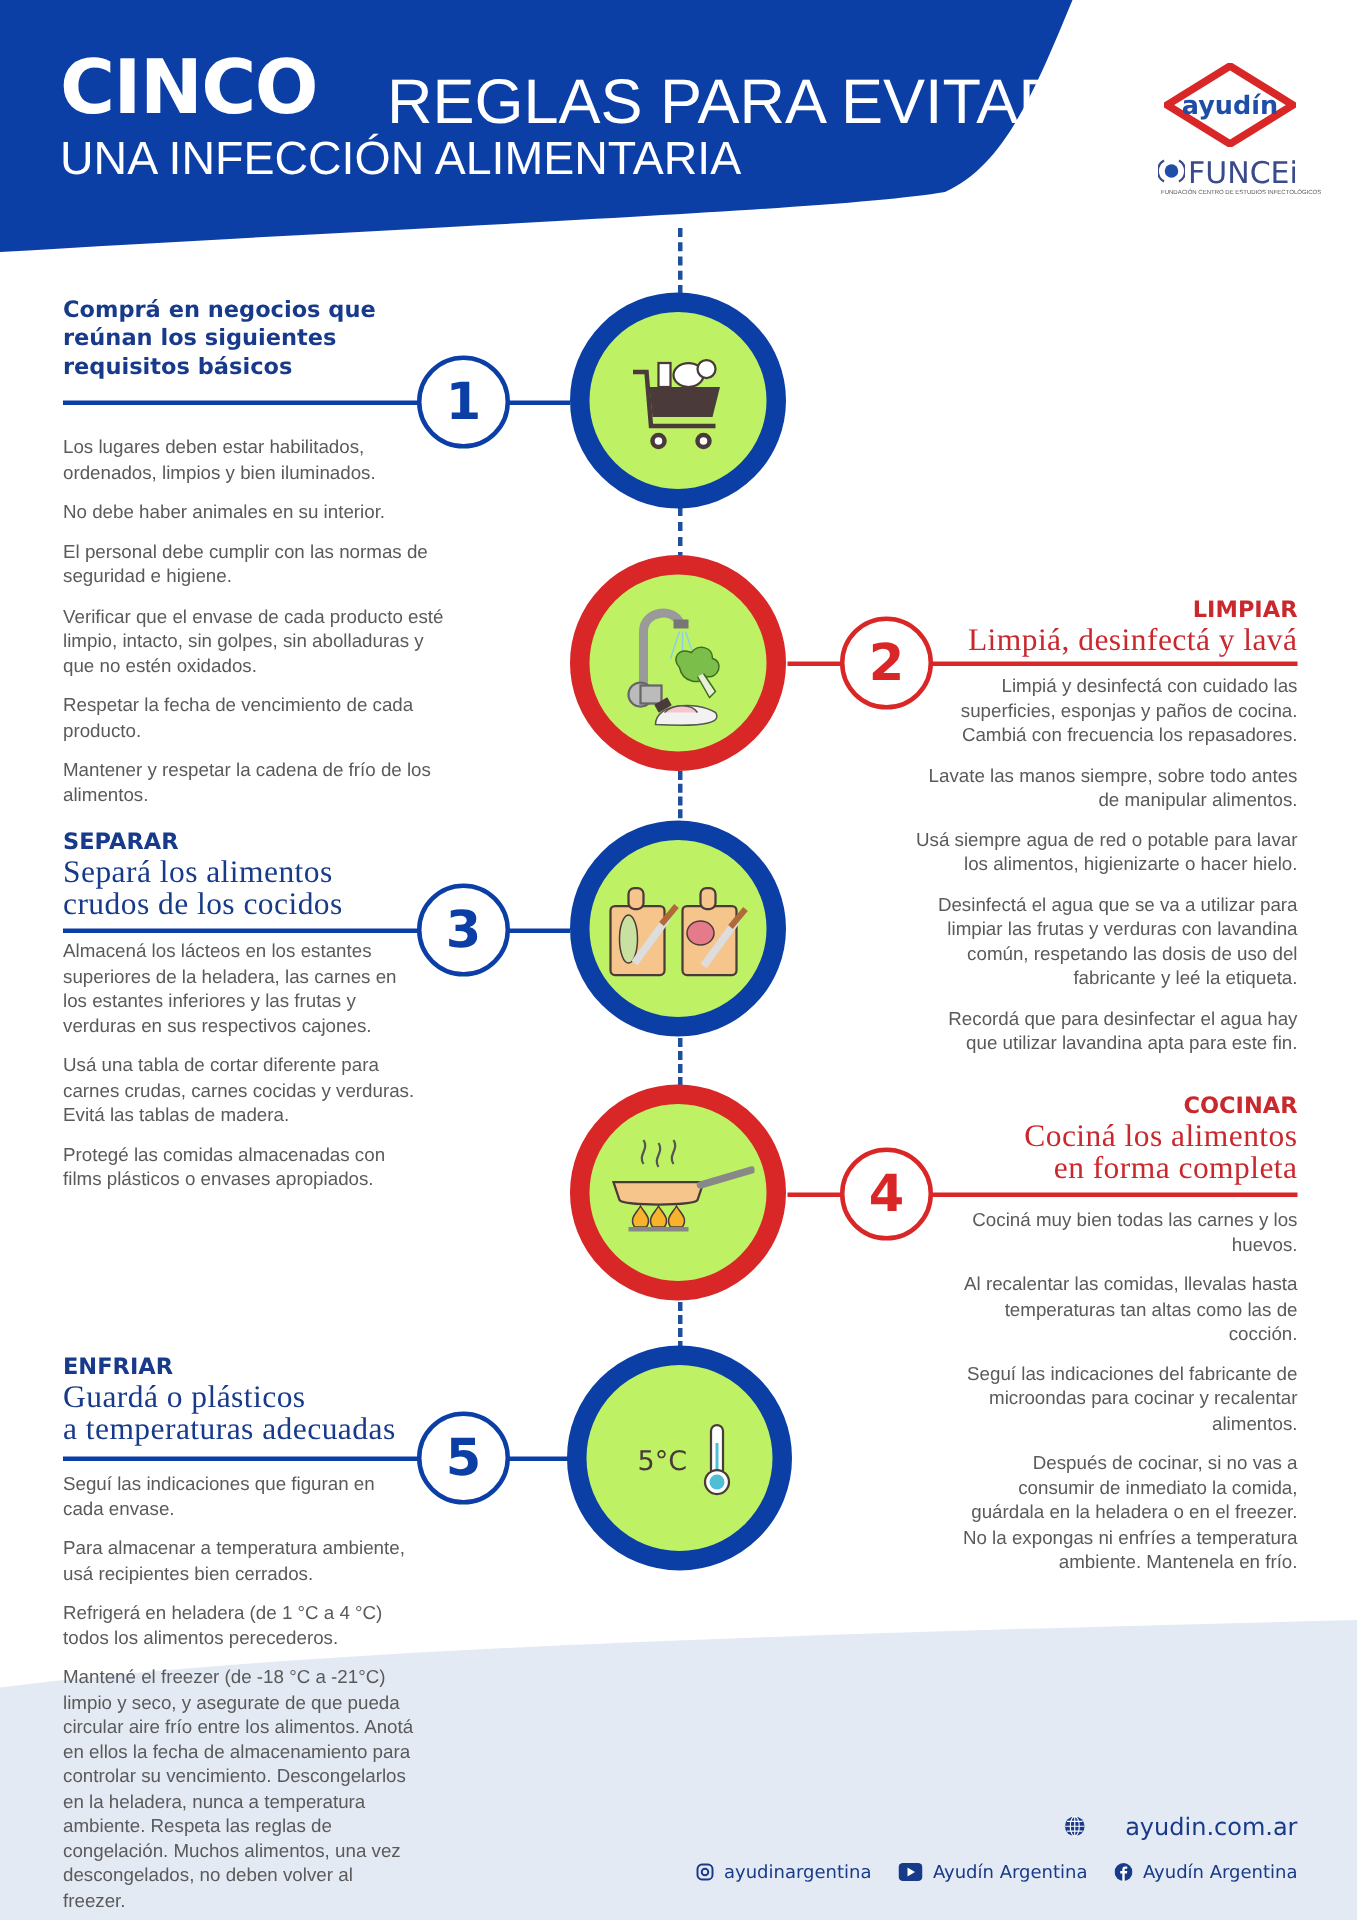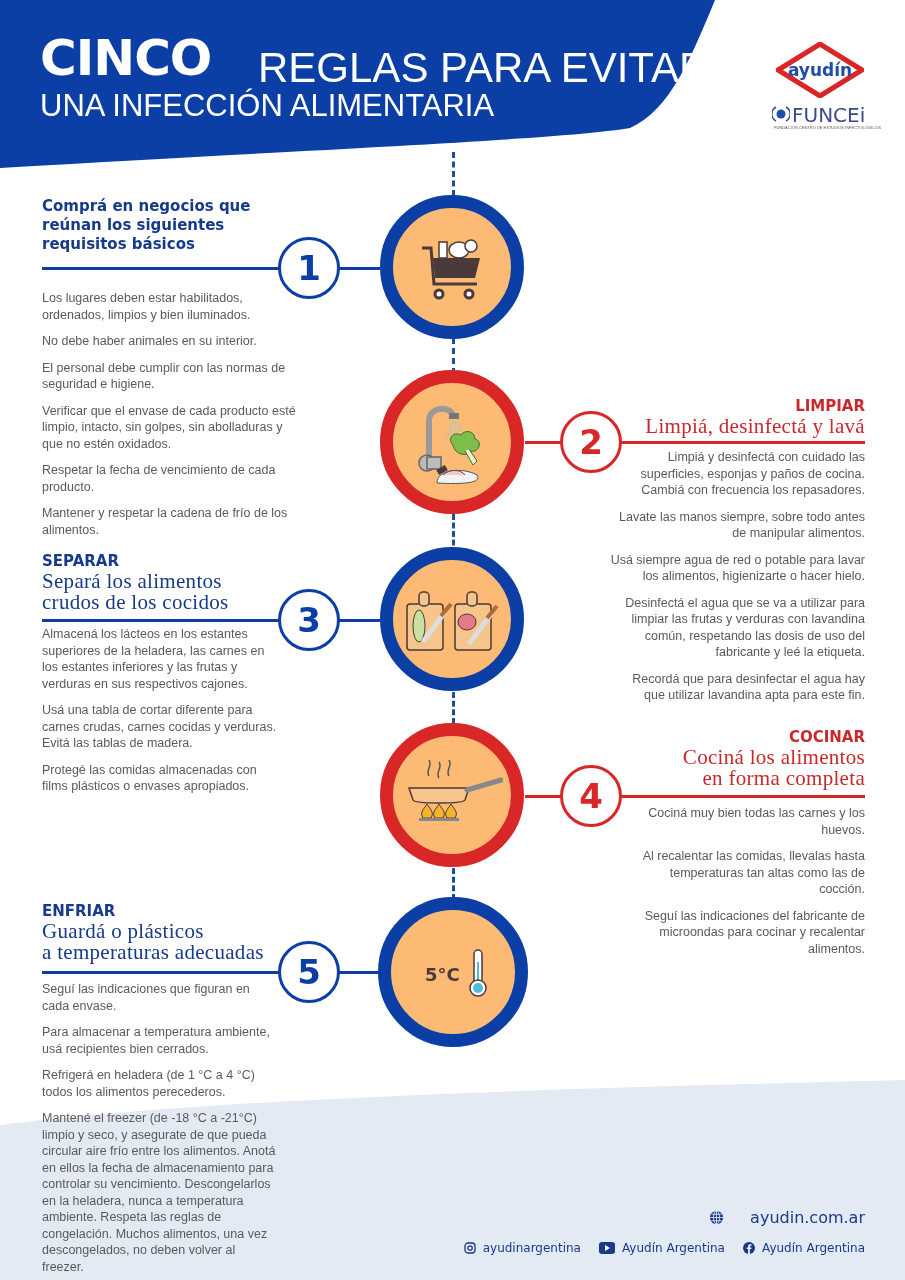--- a/index.html
+++ b/index.html
@@ -8,21 +8,21 @@
   .header-bg{position:absolute;left:0;top:0;width:905px;height:180px;}
   .title-big{position:absolute;left:40px;top:28px;color:#fff;font-family:"DejaVu Sans",sans-serif;font-weight:bold;font-size:50px;letter-spacing:-1px;line-height:60px;}
   .title-small1{position:absolute;left:258px;top:50px;color:#fff;font-family:"Liberation Sans",sans-serif;font-size:42px;line-height:36px;}
   .title-small2{position:absolute;left:40px;top:88px;color:#fff;font-family:"Liberation Sans",sans-serif;font-size:31px;line-height:36px;}
   .logo-ayudin{position:absolute;left:776px;top:42px;width:88px;height:56px;}
   .logo-funcei{position:absolute;left:772px;top:103px;width:95px;height:28px;}
   .funcei-text{position:absolute;left:20px;top:0;font-size:20px;color:#3a4a8a;font-family:"DejaVu Sans",sans-serif;letter-spacing:0px;}
   .funcei-sub{position:absolute;left:2px;top:22px;font-size:4px;color:#555;white-space:nowrap;}
   .bottom-bg{position:absolute;left:0;top:1040px;width:905px;height:240px;}
   .vline{position:absolute;left:452px;border-left:3px dashed #1e4e9c;width:0;}
-  .bigcircle{position:absolute;width:144px;height:144px;border-radius:50%;box-sizing:border-box;background:#fdba74;font-weight:bold;}
+  .bigcircle{position:absolute;width:144px;height:144px;border-radius:50%;box-sizing:border-box;background:#bef264;}
   .bigcircle.blue{border:13px solid #0b3fa6;}
   .bigcircle.red{border:13px solid #d92626;}
   .numcircle{position:absolute;width:62px;height:62px;border-radius:50%;box-sizing:border-box;background:#fff;display:flex;align-items:center;justify-content:center;font-family:"DejaVu Sans",sans-serif;font-weight:bold;font-size:34px;}
   .numcircle.blue{border:3px solid #0b3fa6;color:#0b3fa6;}
   .numcircle.red{border:3px solid #d92626;color:#d92626;}
   .hline{position:absolute;height:3px;}
   .hline.blue{background:#0b3fa6;}
   .hline.red{background:#d92626;}
   .sec-left{position:absolute;left:42px;width:260px;}
   .sec-right{position:absolute;right:40px;width:260px;text-align:right;}
@@ -168,20 +168,21 @@
 </div>
 <div class="sec-right" style="top:728px;">
   <div class="sec-title red-t">COCINAR</div>
   <div class="sec-sub red-t">Cociná los alimentos</div>
   <div class="sec-sub red-t">en forma completa</div>
 </div>
 <div class="sec-right" style="top:805px;width:225px;">
   <p class="para">Cociná muy bien todas las carnes y los huevos.</p>
   <p class="para">Al recalentar las comidas, llevalas hasta temperaturas tan altas como las de cocción.</p>
   <p class="para">Seguí las indicaciones del fabricante de microondas para cocinar y recalentar alimentos.</p>
+  <p class="para">Después de cocinar, si no vas a consumir de inmediato la comida, guárdala en la heladera o en el freezer. No la expongas ni enfríes a temperatura ambiente. Mantenela en frío.</p>
 </div>
 
 <div class="hline blue" style="left:42px;top:971px;width:338px;"></div>
 <div class="numcircle blue" style="left:278px;top:941px;">5</div>
 <div class="bigcircle blue" style="left:378px;top:897px;width:150px;height:150px;">
   <span class="abs" style="left:34px;top:54px;font-family:'DejaVu Sans',sans-serif;font-size:18px;color:#4a3a3a;">5°C</span>
   <svg class="icon-wrap" style="left:76px;top:38px" width="22" height="50" viewBox="0 0 22 50">
     <rect x="7" y="2" width="8" height="34" rx="4" fill="#fff" stroke="#4a3a3a" stroke-width="1.5"></rect>
     <rect x="10" y="14" width="2" height="24" fill="#4fbfd6"></rect>
     <circle cx="11" cy="40" r="8" fill="#fff" stroke="#4a3a3a" stroke-width="1.5"></circle>

